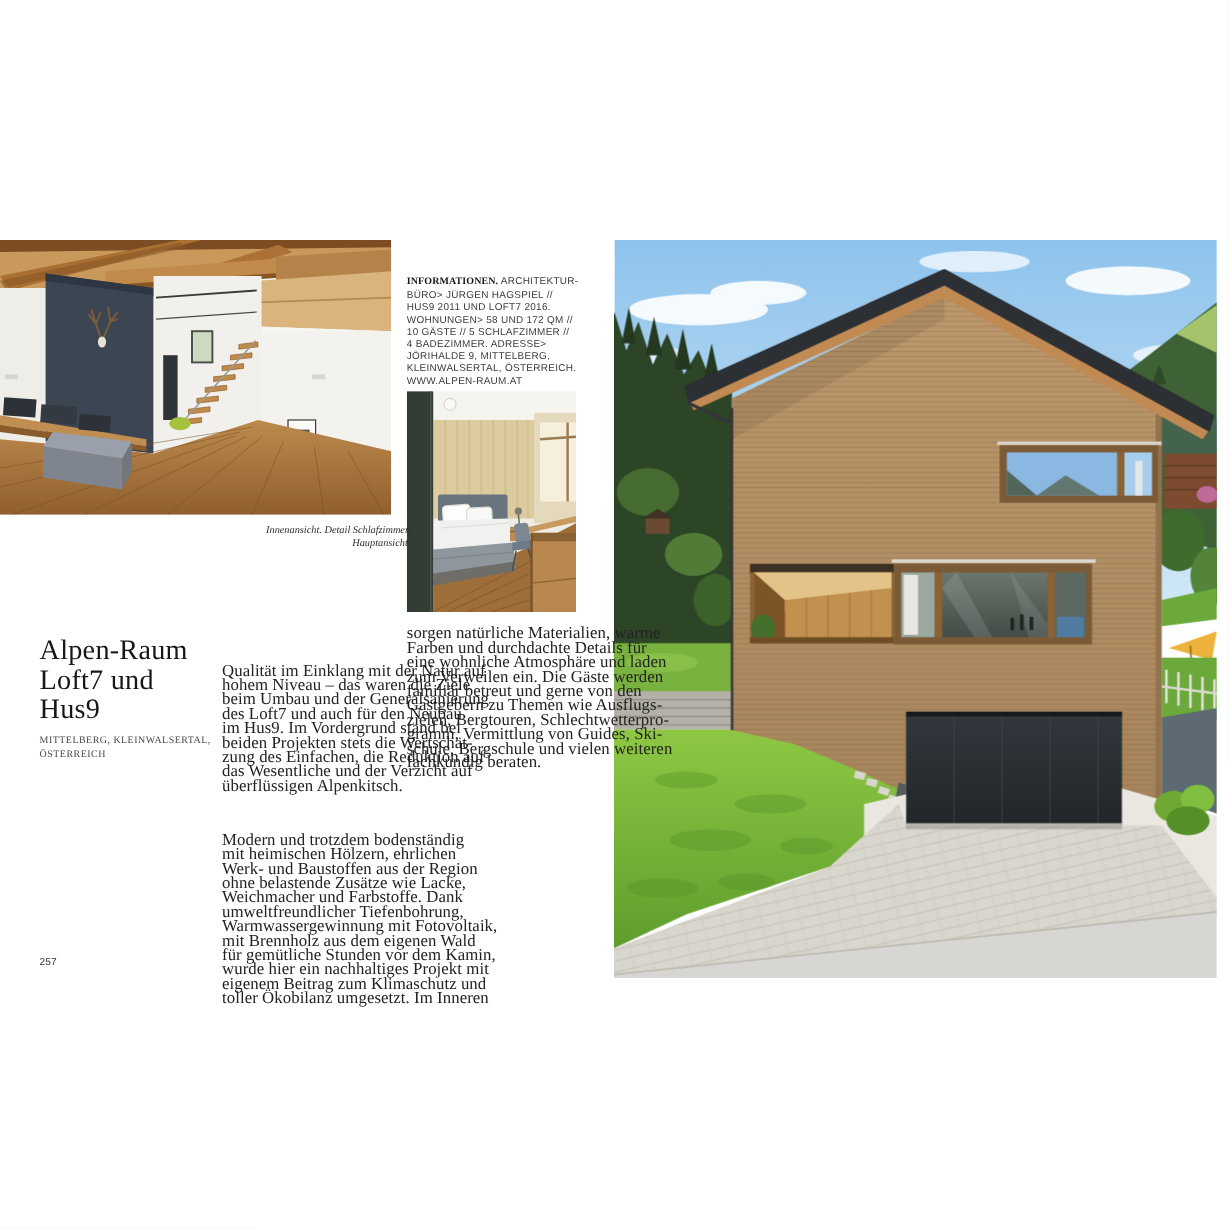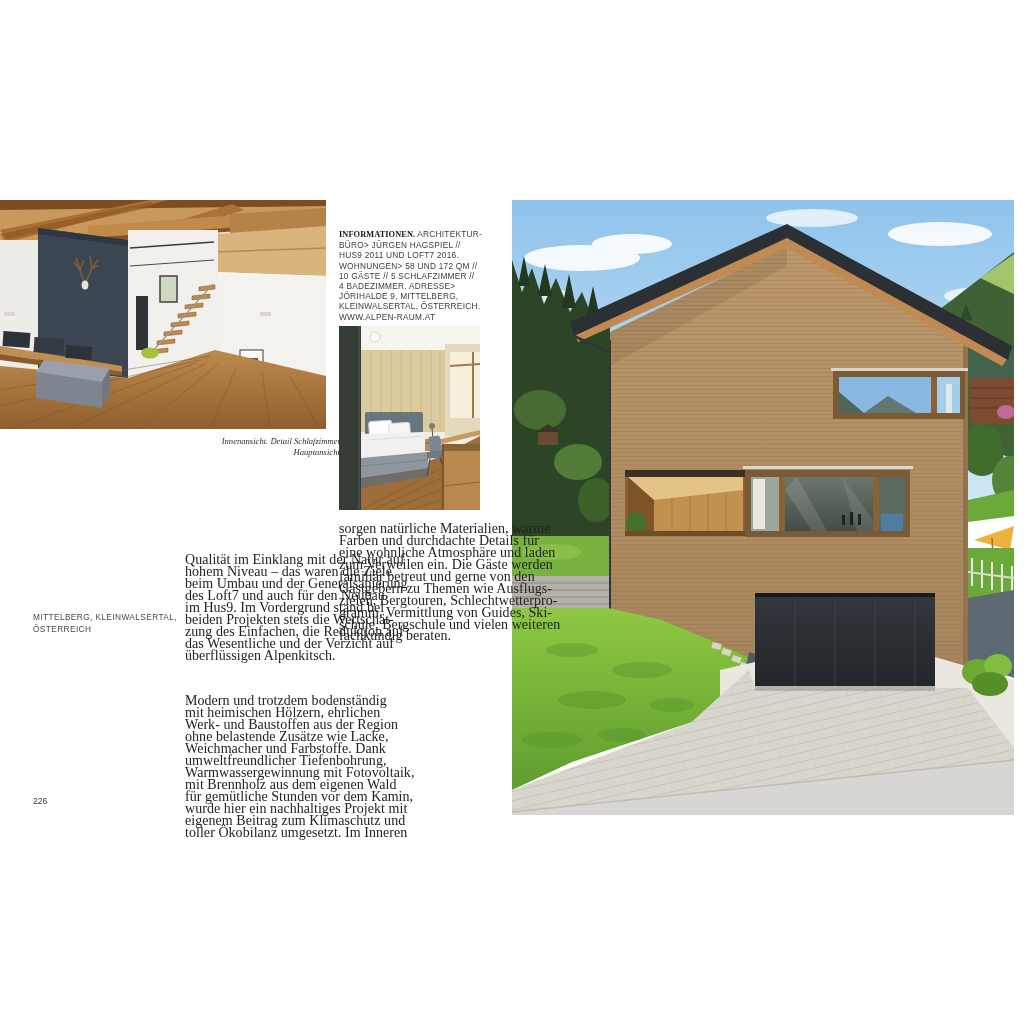--- a/index.html
+++ b/index.html
@@ -8,21 +8,21 @@
   .abs{position:absolute;}
   .photo{display:block;}
   
   #info-block{left:339px;top:229px;width:150px;font-family:"Liberation Sans",sans-serif;
               font-size:8.3px;line-height:10.2px;letter-spacing:.25px;color:#3c3c3c;white-space:pre;}
   #info-block .info-label{font-family:"Liberation Serif",serif;font-weight:bold;color:#151515;letter-spacing:.1px;}
   #photo-caption{left:172px;top:436px;width:170px;text-align:right;font-style:italic;
                  font-size:8.6px;line-height:11px;color:#2e2e2e;white-space:pre;}
   #article-title{left:33px;top:530px;font-size:23.5px;line-height:24.5px;font-weight:400;
                  color:#171717;white-space:pre;letter-spacing:.2px;}
-  #article-subtitle{left:33px;top:611px;font-family:Liberation Sans, sans-serif;font-size:8.3px;
+  #article-subtitle{left:33px;top:611px;font-family:Liberation Serif, serif;font-size:8.3px;
                     line-height:12px;letter-spacing:.4px;color:#4a4a4a;white-space:pre;}
   .bodycol{width:158px;font-size:14px;line-height:11.95px;color:#222;white-space:pre;letter-spacing:.05px;}
   #col1{left:185px;top:530px;}
   #col1 .para2{margin-top:10px;}
   #col2{left:339px;top:499px;}
   #page-number{left:33px;top:796px;font-family:"Liberation Sans",sans-serif;font-size:8.5px;color:#3a3a3a;}
   p{margin:0;}
 </style>
 </head>
 <body>
@@ -435,20 +435,23 @@
 WOHNUNGEN&gt; 58 UND 172 QM //
 10 GÄSTE // 5 SCHLAFZIMMER //
 4 BADEZIMMER. ADRESSE&gt;
 JÖRIHALDE 9, MITTELBERG,
 KLEINWALSERTAL, ÖSTERREICH.
 WWW.ALPEN-RAUM.AT</span></p>
 
   <p id="photo-caption" class="abs">Innenansicht. Detail Schlafzimmer.
 Hauptansicht.</p>
 
+  <h1 id="article-title" class="abs" style="margin:0;">Alpen-Raum
+Loft7 und
+Hus9</h1>
 
   <p id="article-subtitle" class="abs">MITTELBERG, KLEINWALSERTAL,
 ÖSTERREICH</p>
 
   <div id="col1" class="abs bodycol">
     <p class="para1">Qualität im Einklang mit der Natur auf
 hohem Niveau – das waren die Ziele
 beim Umbau und der Generalsanierung
 des Loft7 und auch für den Neubau
 im Hus9. Im Vordergrund stand bei
@@ -476,15 +479,15 @@
 eine wohnliche Atmosphäre und laden
 zum Verweilen ein. Die Gäste werden
 familiär betreut und gerne von den
 Gastgebern zu Themen wie Ausflugs-
 zielen, Bergtouren, Schlechtwetterpro-
 gramm, Vermittlung von Guides, Ski-
 schule, Bergschule und vielen weiteren
 fachkundig beraten.</p>
   </div>
 
-  <p id="page-number" class="abs">226</p>
+  <p id="page-number" class="abs">257</p>
 
 </div>
 
 </body></html>

